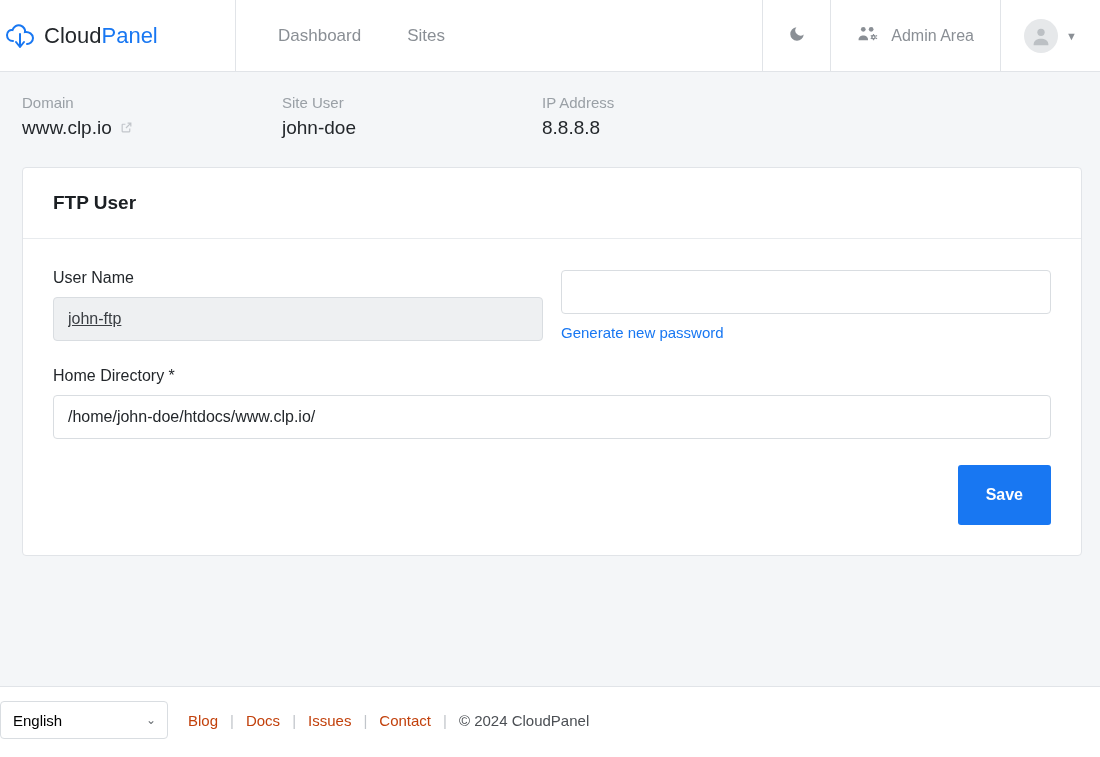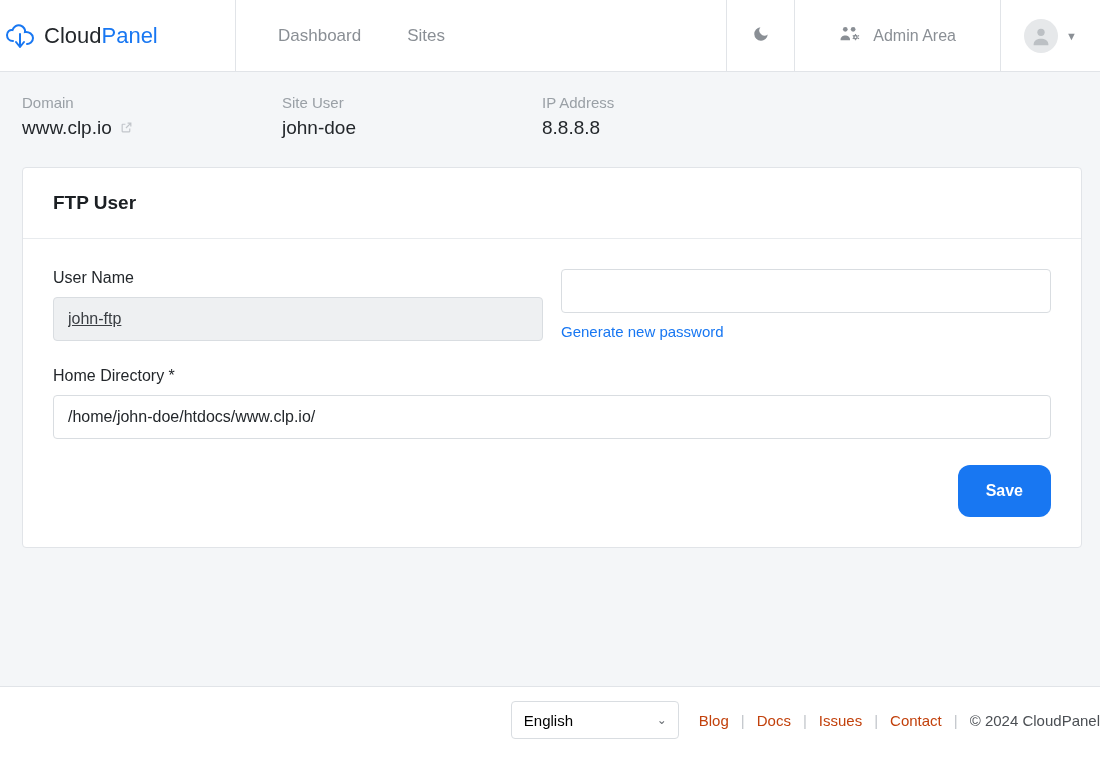--- a/index.html
+++ b/index.html
@@ -27,21 +27,21 @@
   .logo-cell{width:236px;display:flex;align-items:center;padding-left:6px;border-right:1px solid var(--border);}
   .logo-icon svg{display:block;}
   .logo-text{font-size:22px;font-weight:500;margin-left:10px;}
   .logo-text .c1{color:#23272b;}
   .logo-text .c2{color:var(--primary);}
   .nav{flex:1;display:flex;align-items:center;padding-left:42px;gap:46px;}
   .nav a{color:var(--text-nav);font-size:17px;font-weight:500;text-decoration:none;}
   .right-cells{display:flex;}
   .cell{display:flex;align-items:center;justify-content:center;border-left:1px solid var(--border);}
   .theme-cell{width:68px;color:#8a8f95;}
-  .admin-cell{padding:0 44px;gap:12px;color:#8a8f95;font-size:16px;}
+  .admin-cell{padding:0 26px;gap:12px;color:#8a8f95;font-size:16px;}
   .user-cell{width:100px;gap:8px;color:#8a8f95;}
   .avatar-circ{width:34px;height:34px;border-radius:50%;background:#e6e8ea;display:flex;align-items:center;justify-content:center;}
   .avatar-circ svg{color:#bcc0c4;}
   .caret{font-size:11px;color:#8a8f95;}
 
   
   .page{padding:22px 18px 0 22px;flex:1;}
   .meta-row{display:flex;gap:0;margin-bottom:22px;}
   .meta-col{width:260px;}
   .meta-label{color:var(--text-muted);font-size:15px;margin-bottom:6px;}
@@ -53,34 +53,34 @@
   .tab{padding:0 16px;display:flex;align-items:center;font-size:16px;color:#3a3e43;cursor:pointer;border-bottom:3px solid transparent;}
   .tab:first-child{padding-left:34px;}
   .tab.active{color:#111;font-weight:500;border-bottom-color:var(--primary);}
 
   
   .card{margin-top:28px;background:#fff;border:1px solid var(--border);border-radius:4px;}
   .card-header{padding:24px 30px;border-bottom:1px solid var(--border-light);}
   .card-title{font-size:19px;font-weight:700;color:#1b1f23;}
   .card-body{padding:30px;}
 
-  .form-row{display:flex;gap:18px;}
+  .form-row{display:flex;gap:18px;align-items:center;}
   .form-col{flex:1;}
   .form-col.full{flex:0 0 100%;}
   .form-label{font-size:16px;color:#23272b;margin-bottom:10px;display:block;}
   .input{width:100%;height:44px;border:1px solid #d9dde1;border-radius:4px;padding:0 14px;font-size:16px;color:#23272b;background:#fff;}
   .input[disabled]{background:var(--bg-disabled);color:#3a3e43;text-decoration:underline;}
   .link-under{margin-top:10px;color:var(--link);font-size:15px;text-decoration:none;display:inline-block;}
   .spacer{height:26px;}
 
   .actions{display:flex;justify-content:flex-end;margin-top:26px;}
-  .btn-primary{background:var(--primary);color:#fff;border:none;border-radius:12px;padding:0 28px;height:52px;font-size:16px;font-weight:600;cursor:pointer;}
-
-  
-  .footer{background:#fff;border-top:1px solid var(--border);padding:14px 0 18px;display:flex;align-items:center;justify-content:flex-end;gap:20px;font-size:15px;color:#4b4f54;}
+  .btn-primary{background:var(--primary);color:#fff;border:none;border-radius:3px;padding:0 28px;height:60px;font-size:16px;font-weight:600;cursor:pointer;}
+
+  
+  .footer{background:#fff;border-top:1px solid var(--border);padding:14px 0 18px;display:flex;align-items:center;justify-content:flex-start;gap:20px;font-size:15px;color:#4b4f54;}
   .lang-select{position:relative;width:168px;}
   .lang-select select{width:100%;height:38px;border:1px solid #d9dde1;border-radius:4px;padding:0 12px;font-size:15px;background:#fff;appearance:none;-webkit-appearance:none;}
   .lang-caret{position:absolute;right:12px;top:50%;transform:translateY(-50%);pointer-events:none;color:#6b7075;font-size:12px;}
   .foot-links{display:flex;align-items:center;gap:12px;color:#4b4f54;}
   .foot-links a{color:#c2410c;text-decoration:none;}
   .foot-sep{color:#c1c5ca;}
 </style>
 </head>
 <body>
 

